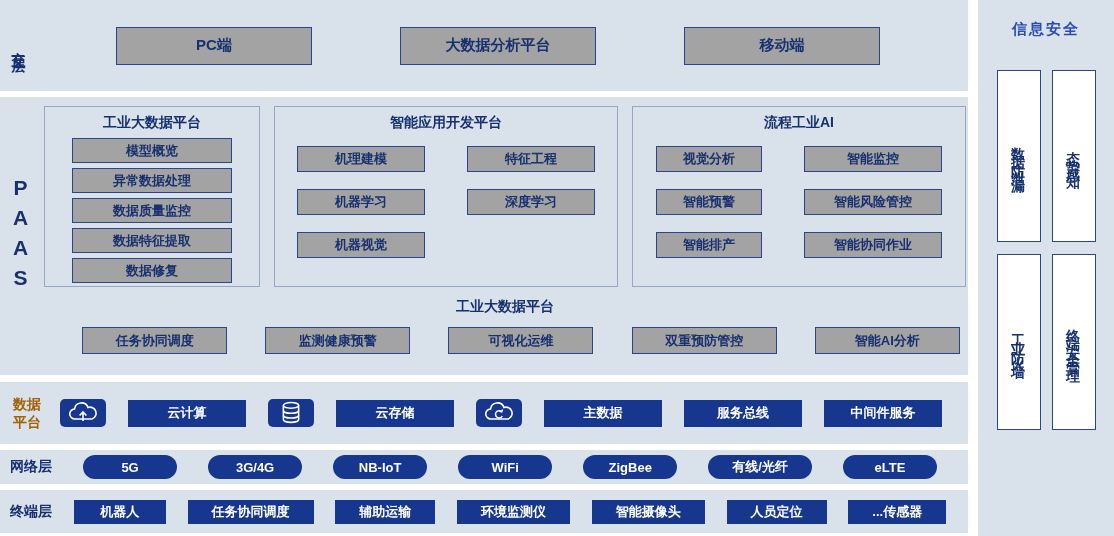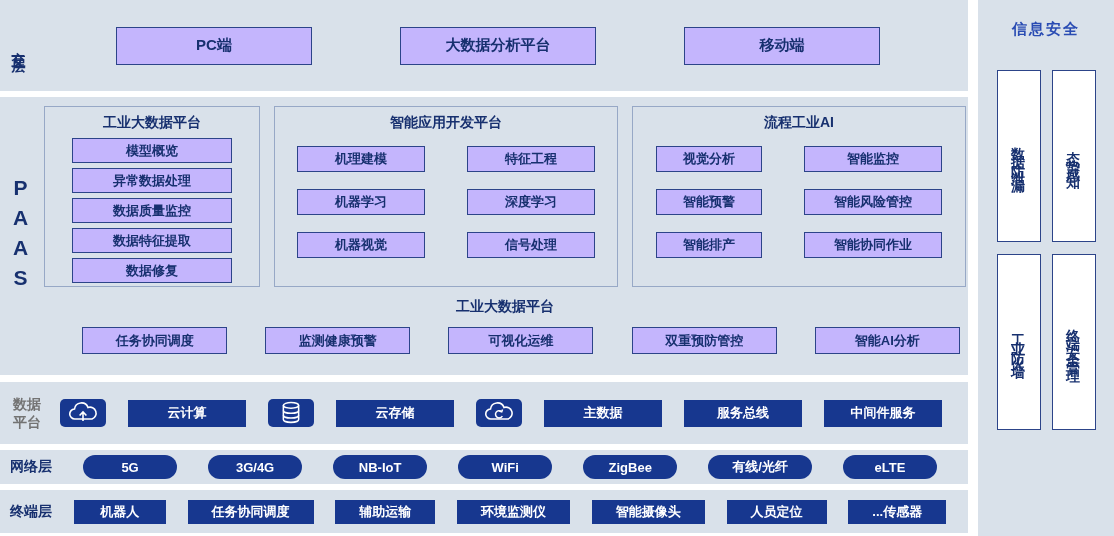--- a/index.html
+++ b/index.html
@@ -20,28 +20,28 @@
     writing-mode:vertical-rl; text-orientation:upright;
     font-weight:bold; font-size:14px; color:#17306f;
     letter-spacing:4px; margin-left:10px; display:flex; align-items:center;
   }
   .paas-label {
     font-size:21px; letter-spacing:7px; margin-left:8px;
     align-self:center;
   }
   .h-label { font-weight:bold; font-size:14px; color:#17306f; margin-left:10px; white-space:nowrap; }
   .wrap-label {
-    font-weight:bold; font-size:14px; color:#737373; margin-left:10px;
+    font-weight:bold; font-size:14px; color:#a16207; margin-left:10px;
     width:34px; line-height:1.3; text-align:center;
   }
 
   .row { flex:1; display:flex; align-items:center; justify-content:space-evenly; }
 
   .white-box {
-    background:#c4b5fd; border:1px solid #2c4489; color:#17306f;
+    background:#a3a3a3; border:1px solid #2c4489; color:#17306f;
     font-weight:bold; font-size:13px; height:25px;
     display:flex; align-items:center; justify-content:center;
     padding:0 10px; white-space:nowrap;
   }
   .white-box.big { width:196px; height:38px; font-size:15px; }
   .white-box.wide { min-width:145px; height:27px;margin-left:32px; }
 
   .dark-box {
     background:#17378f; color:#ffffff; font-weight:bold; font-size:13px;
     height:25px; display:flex; align-items:center; justify-content:center;
@@ -120,21 +120,20 @@
           </div>
 
           <div class="group group-2">
             <div class="group-title">智能应用开发平台</div>
             <div class="grid6 cols-a">
               <div class="white-box">机理建模</div>
               <div class="white-box">特征工程</div>
               <div class="white-box">机器学习</div>
               <div class="white-box">深度学习</div>
               <div class="white-box">机器视觉</div>
-              <div class="white-box">信号处理</div>
             </div>
           </div>
 
           <div class="group group-3">
             <div class="group-title">流程工业AI</div>
             <div class="grid6 cols-b">
               <div class="white-box">视觉分析</div>
               <div class="white-box">智能监控</div>
               <div class="white-box">智能预警</div>
               <div class="white-box">智能风险管控</div>

